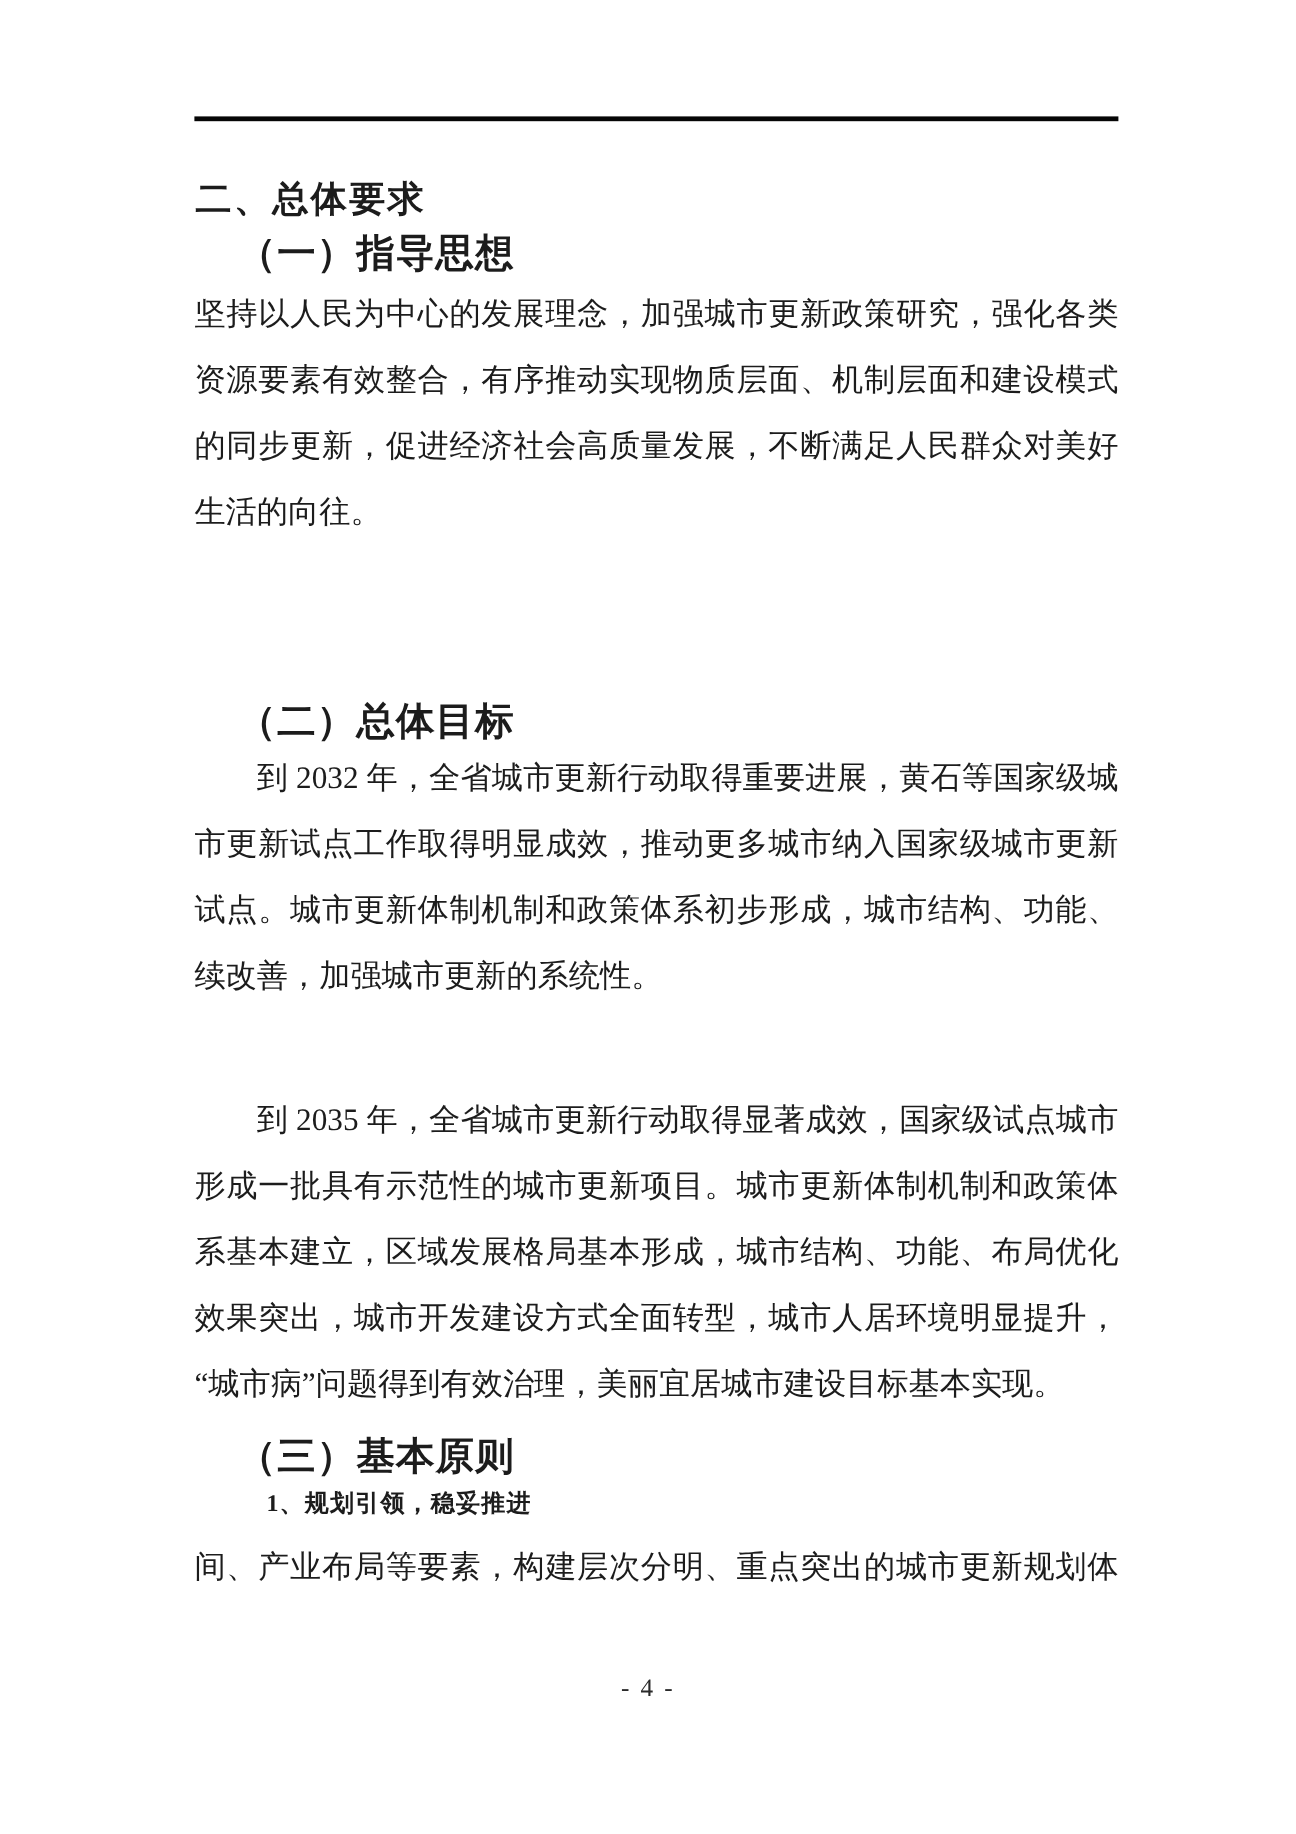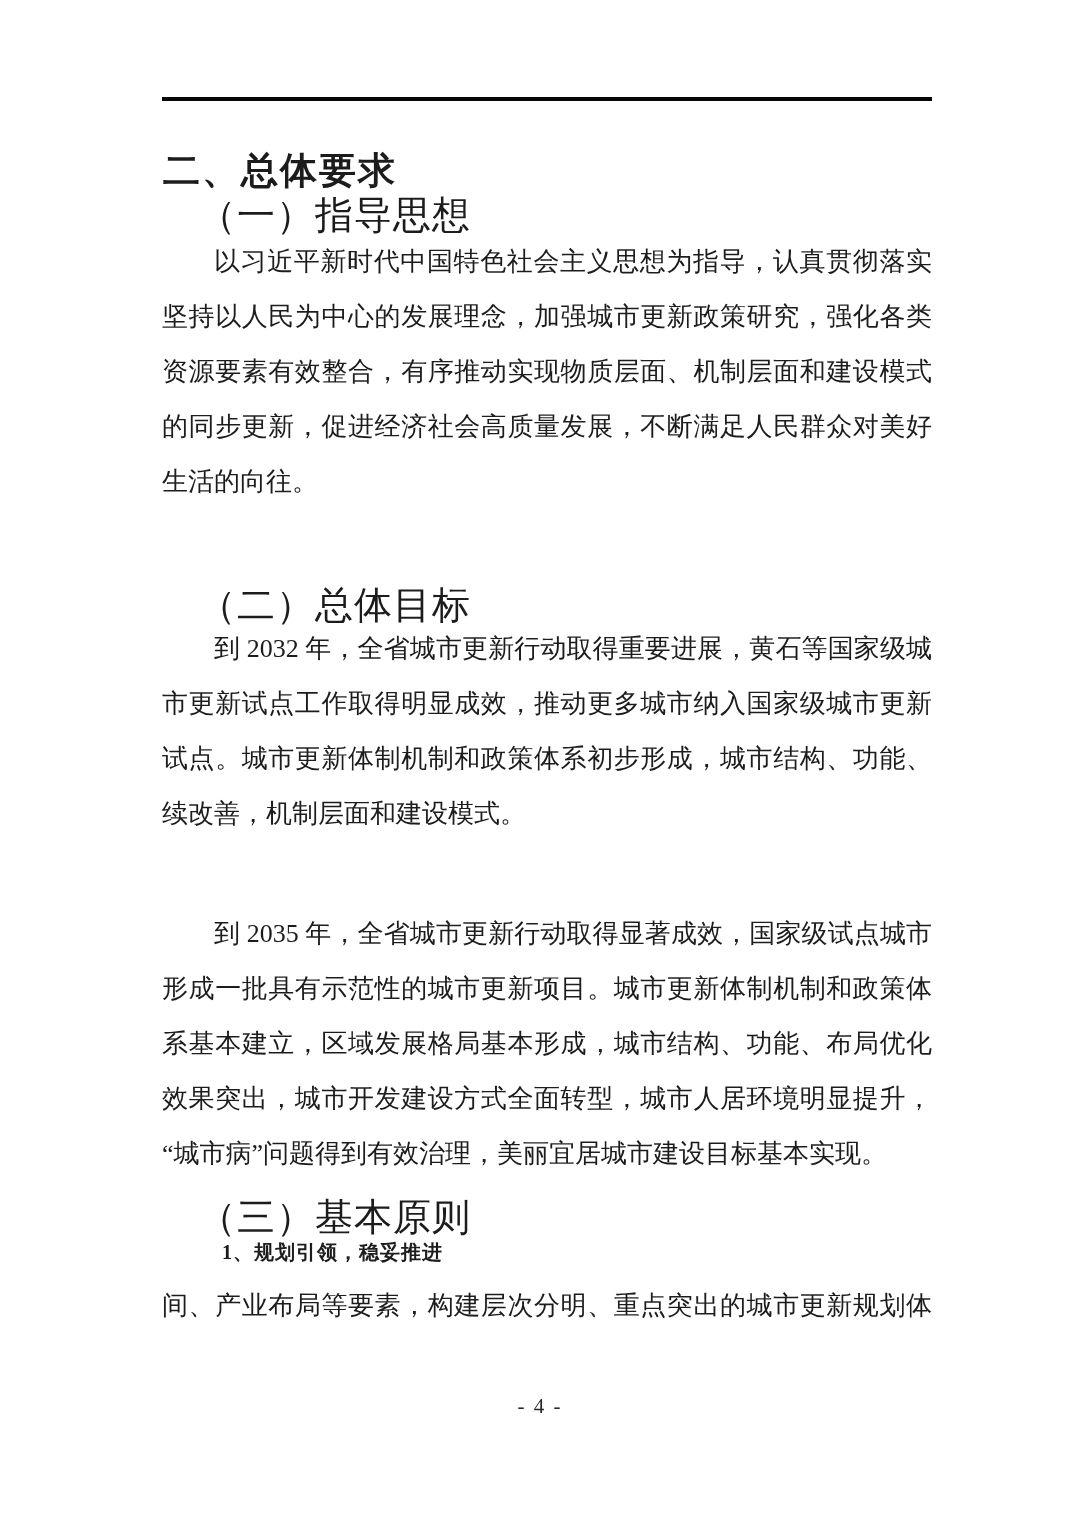--- a/index.html
+++ b/index.html
@@ -11,25 +11,25 @@
     font-family:"Liberation Serif","DejaVu Serif",serif;
     overflow:hidden;
   }
   .rule {
     position:absolute; left:162px; top:97px;
     width:770px; height:4px; background:#060606;
   }
   .h1 {
     position:absolute; left:163px; top:146px;
     font-family:"Liberation Sans","DejaVu Sans",sans-serif;
-    font-size:37px; font-weight:600; letter-spacing:2px;
+    font-size:30px; font-weight:600; letter-spacing:2px;
   }
   .h2 {
     position:absolute; left:162px; width:770px;
-    font-size:38px; font-weight:400; letter-spacing:1px;
+    font-size:32px; font-weight:700; letter-spacing:1px;
     padding-left:36px; box-sizing:border-box;
   }
   .h2a { top:190px; }
   .h2b { top:580px; }
   .h2c { top:1192px; }
   .h3 {
     position:absolute; left:162px; top:1239px; width:770px;
     font-size:20px; font-weight:700; letter-spacing:1px;
     padding-left:60px; box-sizing:border-box;
   }
@@ -55,34 +55,33 @@
 
 <div class="page">
 
   <div class="rule"></div>
 
   <div class="h1">二、总体要求</div>
 
   <div class="h2 h2a">（一）指导思想</div>
 
   <div class="para p1">
-    <div class="line just indent">以习近平新时代中国特色社会主义思想为指导，认真贯彻落实</div>
     <div class="line just">坚持以人民为中心的发展理念，加强城市更新政策研究，强化各类</div>
     <div class="line just">资源要素有效整合，有序推动实现物质层面、机制层面和建设模式</div>
     <div class="line just">的同步更新，促进经济社会高质量发展，不断满足人民群众对美好</div>
     <div class="line end">生活的向往。</div>
   </div>
 
   <div class="h2 h2b">（二）总体目标</div>
 
   <div class="para p2">
     <div class="line just indent">到 2032 年，全省城市更新行动取得重要进展，黄石等国家级城</div>
     <div class="line just">市更新试点工作取得明显成效，推动更多城市纳入国家级城市更新</div>
     <div class="line just">试点。城市更新体制机制和政策体系初步形成，城市结构、功能、</div>
-    <div class="line end">续改善，机制层面和建设模式。</div>
+    <div class="line end">续改善，加强城市更新的系统性。</div>
   </div>
 
   <div class="para p3">
     <div class="line just indent">到 2035 年，全省城市更新行动取得显著成效，国家级试点城市</div>
     <div class="line just">形成一批具有示范性的城市更新项目。城市更新体制机制和政策体</div>
     <div class="line just">系基本建立，区域发展格局基本形成，城市结构、功能、布局优化</div>
     <div class="line just">效果突出，城市开发建设方式全面转型，城市人居环境明显提升，</div>
     <div class="line end">“城市病”问题得到有效治理，美丽宜居城市建设目标基本实现。</div>
   </div>
 

